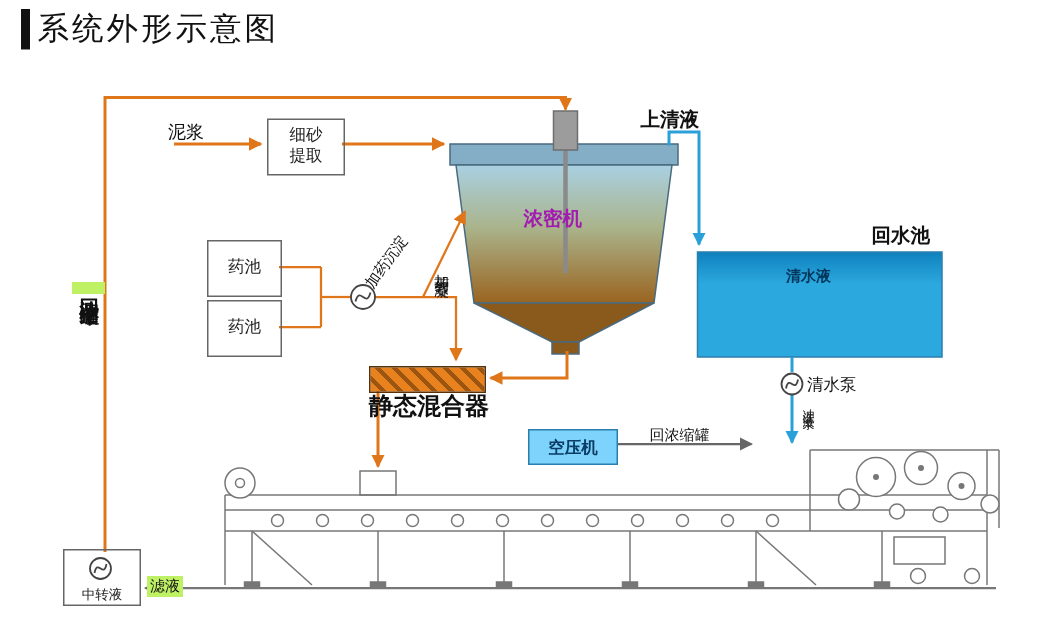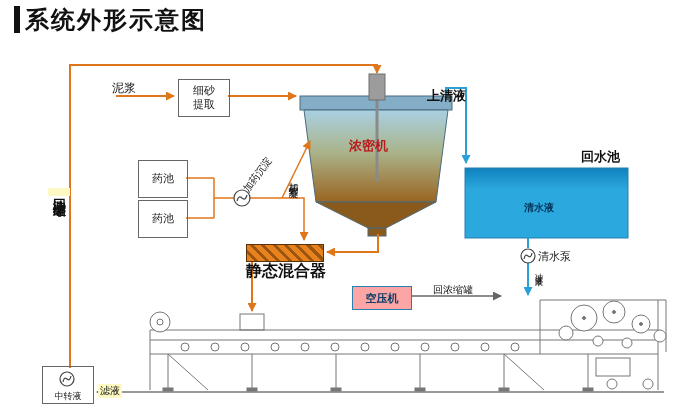--- a/index.html
+++ b/index.html
@@ -1,40 +1,40 @@
 <!DOCTYPE html>
 <html><head>
 <meta charset="utf-8">
 <style>
   html,body{margin:0;padding:0;background:#fff;}
   #stage{position:relative;width:700px;height:420px;background:#fff;overflow:hidden;
          font-family:"Liberation Sans","DejaVu Sans",sans-serif;color:#111;}
   #diagram-svg{position:absolute;left:0;top:0;z-index:1;}
   .lbl{position:absolute;z-index:3;white-space:nowrap;}
-  .title{left:14px;top:6px;font-size:24px;font-weight:700;letter-spacing:2px;
+  .title{left:14px;top:6px;font-size:21px;font-weight:400;letter-spacing:2px;
          border-left:6px solid #111;padding-left:5px;line-height:27px;}
   .s12{font-size:12px;}
   .s11{font-size:11px;}
   .s10{font-size:10px;}
   .s9{font-size:9px;text-align:center;}
   .s8{font-size:8px;}
   .bold{font-weight:700;}
-  .navy{color:#b91c1c;}
+  .navy{color:#a21caf;}
   .deepblue{color:#04365c;}
   .box{position:absolute;z-index:2;border:1px solid #666;display:flex;align-items:center;
        justify-content:center;text-align:center;font-size:11px;line-height:1.25;color:#222;
        background:transparent;}
   .vertical{writing-mode:vertical-rl;text-orientation:upright;letter-spacing:2px;}
   .rot{transform:rotate(-54deg);transform-origin:0 50%;}
-  .whitebg{background:#fef9c3;padding:0 2px;}
+  .whitebg{background:#bef264;padding:0 2px;}
   .mixer{position:absolute;z-index:2;left:246px;top:244px;width:76px;height:16px;
          border:1px solid #5a3208;
          background:repeating-linear-gradient(45deg,#e8821e 0 5px,#9c5510 5px 8px);}
   .compressor{position:absolute;z-index:2;left:352px;top:286px;width:58px;height:22px;
-         background:#fca5a5;border:1px solid #2a7fae;display:flex;align-items:center;
+         background:#7dd3fc;border:1px solid #2a7fae;display:flex;align-items:center;
          justify-content:center;font-size:11px;font-weight:700;color:#0a3c66;}
   .wrapbox span{display:block;width:24px;white-space:normal;}
 </style>
 </head>
 <body>
 
 <div id="stage">
 
   <svg id="diagram-svg" width="700" height="420" viewBox="0 0 700 420">
     <defs>
@@ -189,24 +189,24 @@
   <div class="box" style="left:42px;top:366px;width:50px;height:36px;align-items:flex-end;">
     <span class="s9" style="display:block;width:100%;padding-bottom:1px;">中转液</span>
   </div>
 
   <div class="mixer"></div>
   <div class="compressor">
     <span>空压机</span>
   </div>
 
   <div class="lbl s12" style="left:112px;top:80px;text-align:center;">泥浆</div>
-  <div class="lbl s12 bold" style="left:427px;top:71px;font-size:13px;margin-top:16px;">上清液</div>
+  <div class="lbl s12 bold" style="left:427px;top:71px;font-size:13px;">上清液</div>
   <div class="lbl bold navy" style="left:349px;top:137px;font-size:13px;">浓密机</div>
   <div class="lbl bold" style="left:537px;top:148px;font-size:13px;margin-left:44px;">回水池</div>
-  <div class="lbl s10 deepblue bold" style="left:524px;top:177px;margin-top:24px;">清水液</div>
+  <div class="lbl s10 deepblue bold" style="left:524px;top:177px;">清水液</div>
   <div class="lbl s11" style="left:538px;top:249px;font-family:Liberation Serif, serif;">清水泵</div>
   <div class="lbl s8 vertical" style="left:532px;top:266px;">冲洗液泵</div>
   <div class="lbl s10 rot" style="left:246px;top:184px;">加药沉淀</div>
   <div class="lbl s10 vertical" style="left:286px;top:174px;">加药絮凝</div>
   <div class="lbl bold" style="left:246px;top:261px;font-size:16px;">静态混合器</div>
   <div class="lbl s10" style="left:433px;top:283px;">回浓缩罐</div>
   <div class="lbl bold vertical whitebg" style="left:48px;top:188px;font-size:13px;">回浓缩罐</div>
   <div class="lbl s10 whitebg" style="left:98px;top:384px;">滤液</div>
 
 </div>

